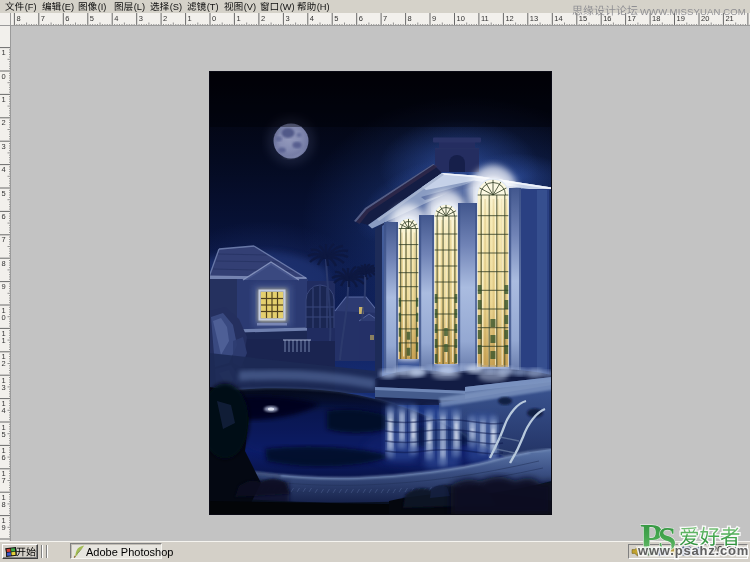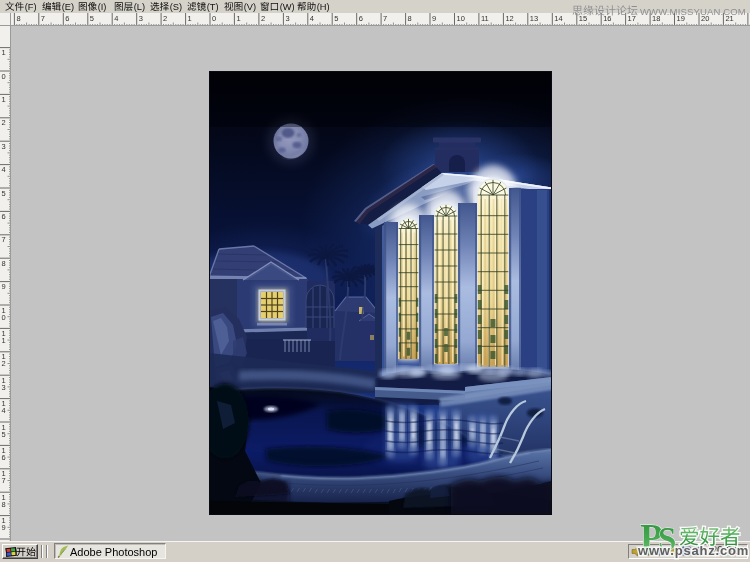--- a/index.html
+++ b/index.html
@@ -1201,21 +1201,21 @@
 </g>
 </svg>
     </div>
   <svg width="21" height="13" style="position:absolute;left:13px;top:1px">
       <path transform="translate(0.00,9.50) scale(0.010000,-0.010000)" d="M649 703V418H369V461V703ZM52 418V346H288C274 209 223 75 54 -28C74 -41 101 -66 114 -84C299 33 351 189 365 346H649V-81H726V346H949V418H726V703H918V775H89V703H293V461L292 418Z" fill="#000"></path>
       <path transform="translate(10.00,9.50) scale(0.010000,-0.010000)" d="M462 327V-80H531V-36H833V-78H905V327ZM531 31V259H833V31ZM429 407C458 419 501 423 873 452C886 426 897 402 905 381L969 414C938 491 868 608 800 695L740 666C774 622 808 569 838 517L519 497C585 587 651 703 705 819L627 841C577 714 495 580 468 544C443 508 423 484 404 480C413 460 425 423 429 407ZM202 565H316C304 437 281 329 247 241C213 268 178 295 144 319C163 390 184 477 202 565ZM65 292C115 258 168 216 217 174C171 84 112 20 40 -19C56 -33 76 -60 86 -78C162 -31 223 34 271 124C309 87 342 52 364 21L410 82C385 115 347 154 303 193C349 305 377 448 389 630L345 637L333 635H216C229 703 240 770 248 831L178 836C171 774 161 705 148 635H43V565H134C113 462 88 363 65 292Z" fill="#000"></path>
     </svg>
 </div>
 <div style="position:absolute;left:41px;top:545px;width:2px;height:13px;border-left:1px solid #808080;border-right:1px solid #fff"></div>
 <div style="position:absolute;left:46px;top:545px;width:2px;height:13px;border-left:1px solid #808080;border-right:1px solid #fff"></div>
-<div style="position:absolute;left:54px;top:543px;width:112px;height:16px;background:#e7e5df;border:1px solid #808080;border-bottom-color:#f5f4f0;border-right-color:#f5f4f0;box-shadow:inset 1px 1px 0 #c0bcb4">
+<div style="position:absolute;left:70px;top:543px;width:92px;height:16px;background:#e7e5df;border:1px solid #808080;border-bottom-color:#f5f4f0;border-right-color:#f5f4f0;box-shadow:inset 1px 1px 0 #c0bcb4">
   <div style="position:absolute;left:2px;top:1px">
       <svg width="13" height="13" viewBox="0 0 13 13" style="display:block">
 <path d="M11.2,0.6 Q5.4,1.6 3.6,5.4 Q2.4,8.2 2.2,11 L4.2,10.6 Q4.6,7.4 6.4,5.8 Q9.6,3.4 11.2,0.6 Z" fill="#a2bd52"></path>
 <path d="M11.2,0.6 Q8.6,4.8 6.2,6.9 L3.2,10.2 Q4.6,7.4 6.4,5.8 Q9.6,3.4 11.2,0.6 Z" fill="#647f2c"></path>
 <path d="M2.4,10.8 L1.2,12.6" stroke="#8a6a32" stroke-width="1.3"></path>
 </svg>
     </div>
   <div style="position:absolute;left:15px;top:1.5px;font:11px 'Liberation Sans';color:#000;white-space:nowrap">Adobe Photoshop</div>
 </div>
 <div style="position:absolute;left:628px;top:544px;width:120px;height:15px;border-top:1px solid #808080;border-left:1px solid #808080;border-bottom:1px solid #fff;border-right:1px solid #fff;background:#d4d0c8"></div>

